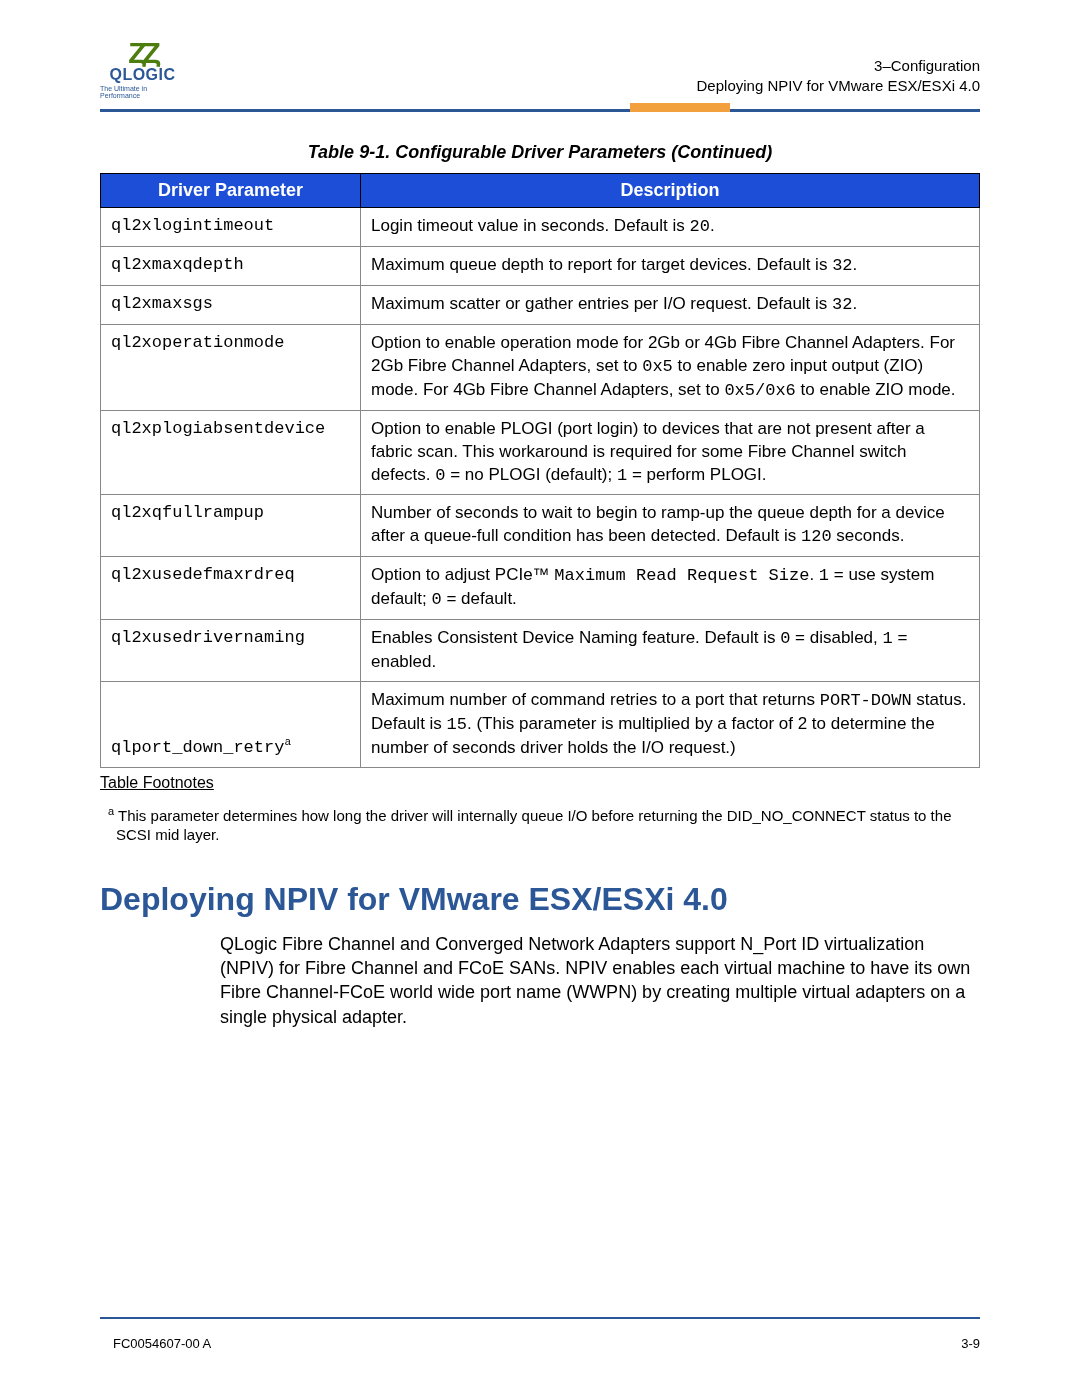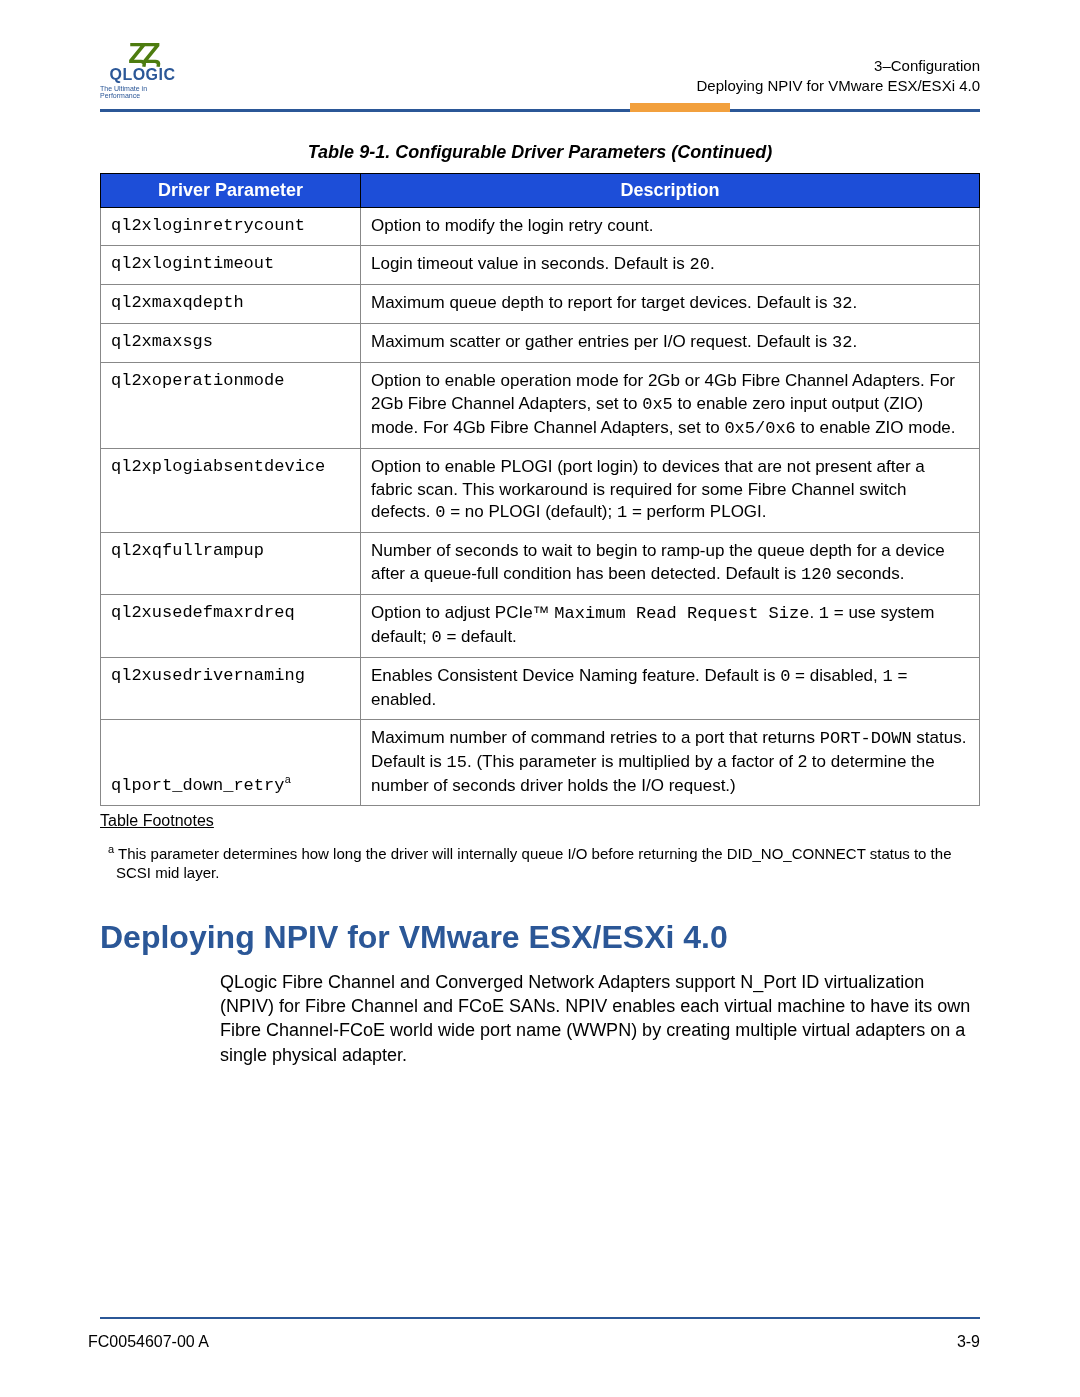--- a/index.html
+++ b/index.html
@@ -27,21 +27,21 @@
   th { background: #1d4ed8; color: #fff; font-weight: bold; font-size: 18px; padding: 6px 8px; text-align: center; border: 1px solid #000; }
   td { border: 1px solid #888; padding: 7px 10px; font-size: 17px; line-height: 1.35; vertical-align: top; }
   td.param { font-family: "Courier New", monospace; font-size: 17px; }
   .mono { font-family: "Courier New", monospace; }
   .footnotes-label { font-size: 16px; text-decoration: underline; margin-top: 6px; }
   .footnote { font-size: 15px; margin-top: 12px; padding-left: 16px; text-indent: -8px; line-height: 1.3; }
   .footnote .ast { font-size: 11px; vertical-align: super; }
   h1.section { color: #2b5797; font-size: 32px; font-weight: bold; margin-top: 36px; }
   .body-para { font-size: 18px; line-height: 1.35; margin-top: 14px; margin-left: 120px; }
   .footer-rule { position: absolute; left: 100px; right: 100px; bottom: 78px; height: 2px; background: #2b5797; }
-  .footer { position: absolute; left: 88px; right: 100px; bottom: 46px; display: flex; justify-content: space-between; font-size: 16px; }
+  .footer { position: absolute; left: 113px; right: 100px; bottom: 46px; display: flex; justify-content: space-between; font-size: 13px; }
   .sup { font-size: 11px; vertical-align: super; }
 </style>
 </head>
 <body>
 
 <div class="header">
   <div class="logo">
     <div class="logo-mark">ȤȤ</div>
     <div class="logo-name">QLOGIC</div>
     <div class="logo-tag">The Ultimate in Performance</div>
@@ -64,24 +64,20 @@
       <col class="c1">
       <col>
     </colgroup>
   <thead>
     <tr>
       <th>Driver Parameter</th>
       <th>Description</th>
     </tr>
   </thead>
   <tbody id="tbody">
-      <tr>
-        <td class="param">ql2xloginretrycount</td>
-        <td>Option to modify the login retry count.</td>
-      </tr>
       <tr>
         <td class="param">ql2xlogintimeout</td>
         <td>Login timeout value in seconds. Default is <span class="mono">20</span>.</td>
       </tr>
       <tr>
         <td class="param">ql2xmaxqdepth</td>
         <td>Maximum queue depth to report for target devices. Default is <span class="mono">32</span>.</td>
       </tr>
       <tr>
         <td class="param">ql2xmaxsgs</td>

